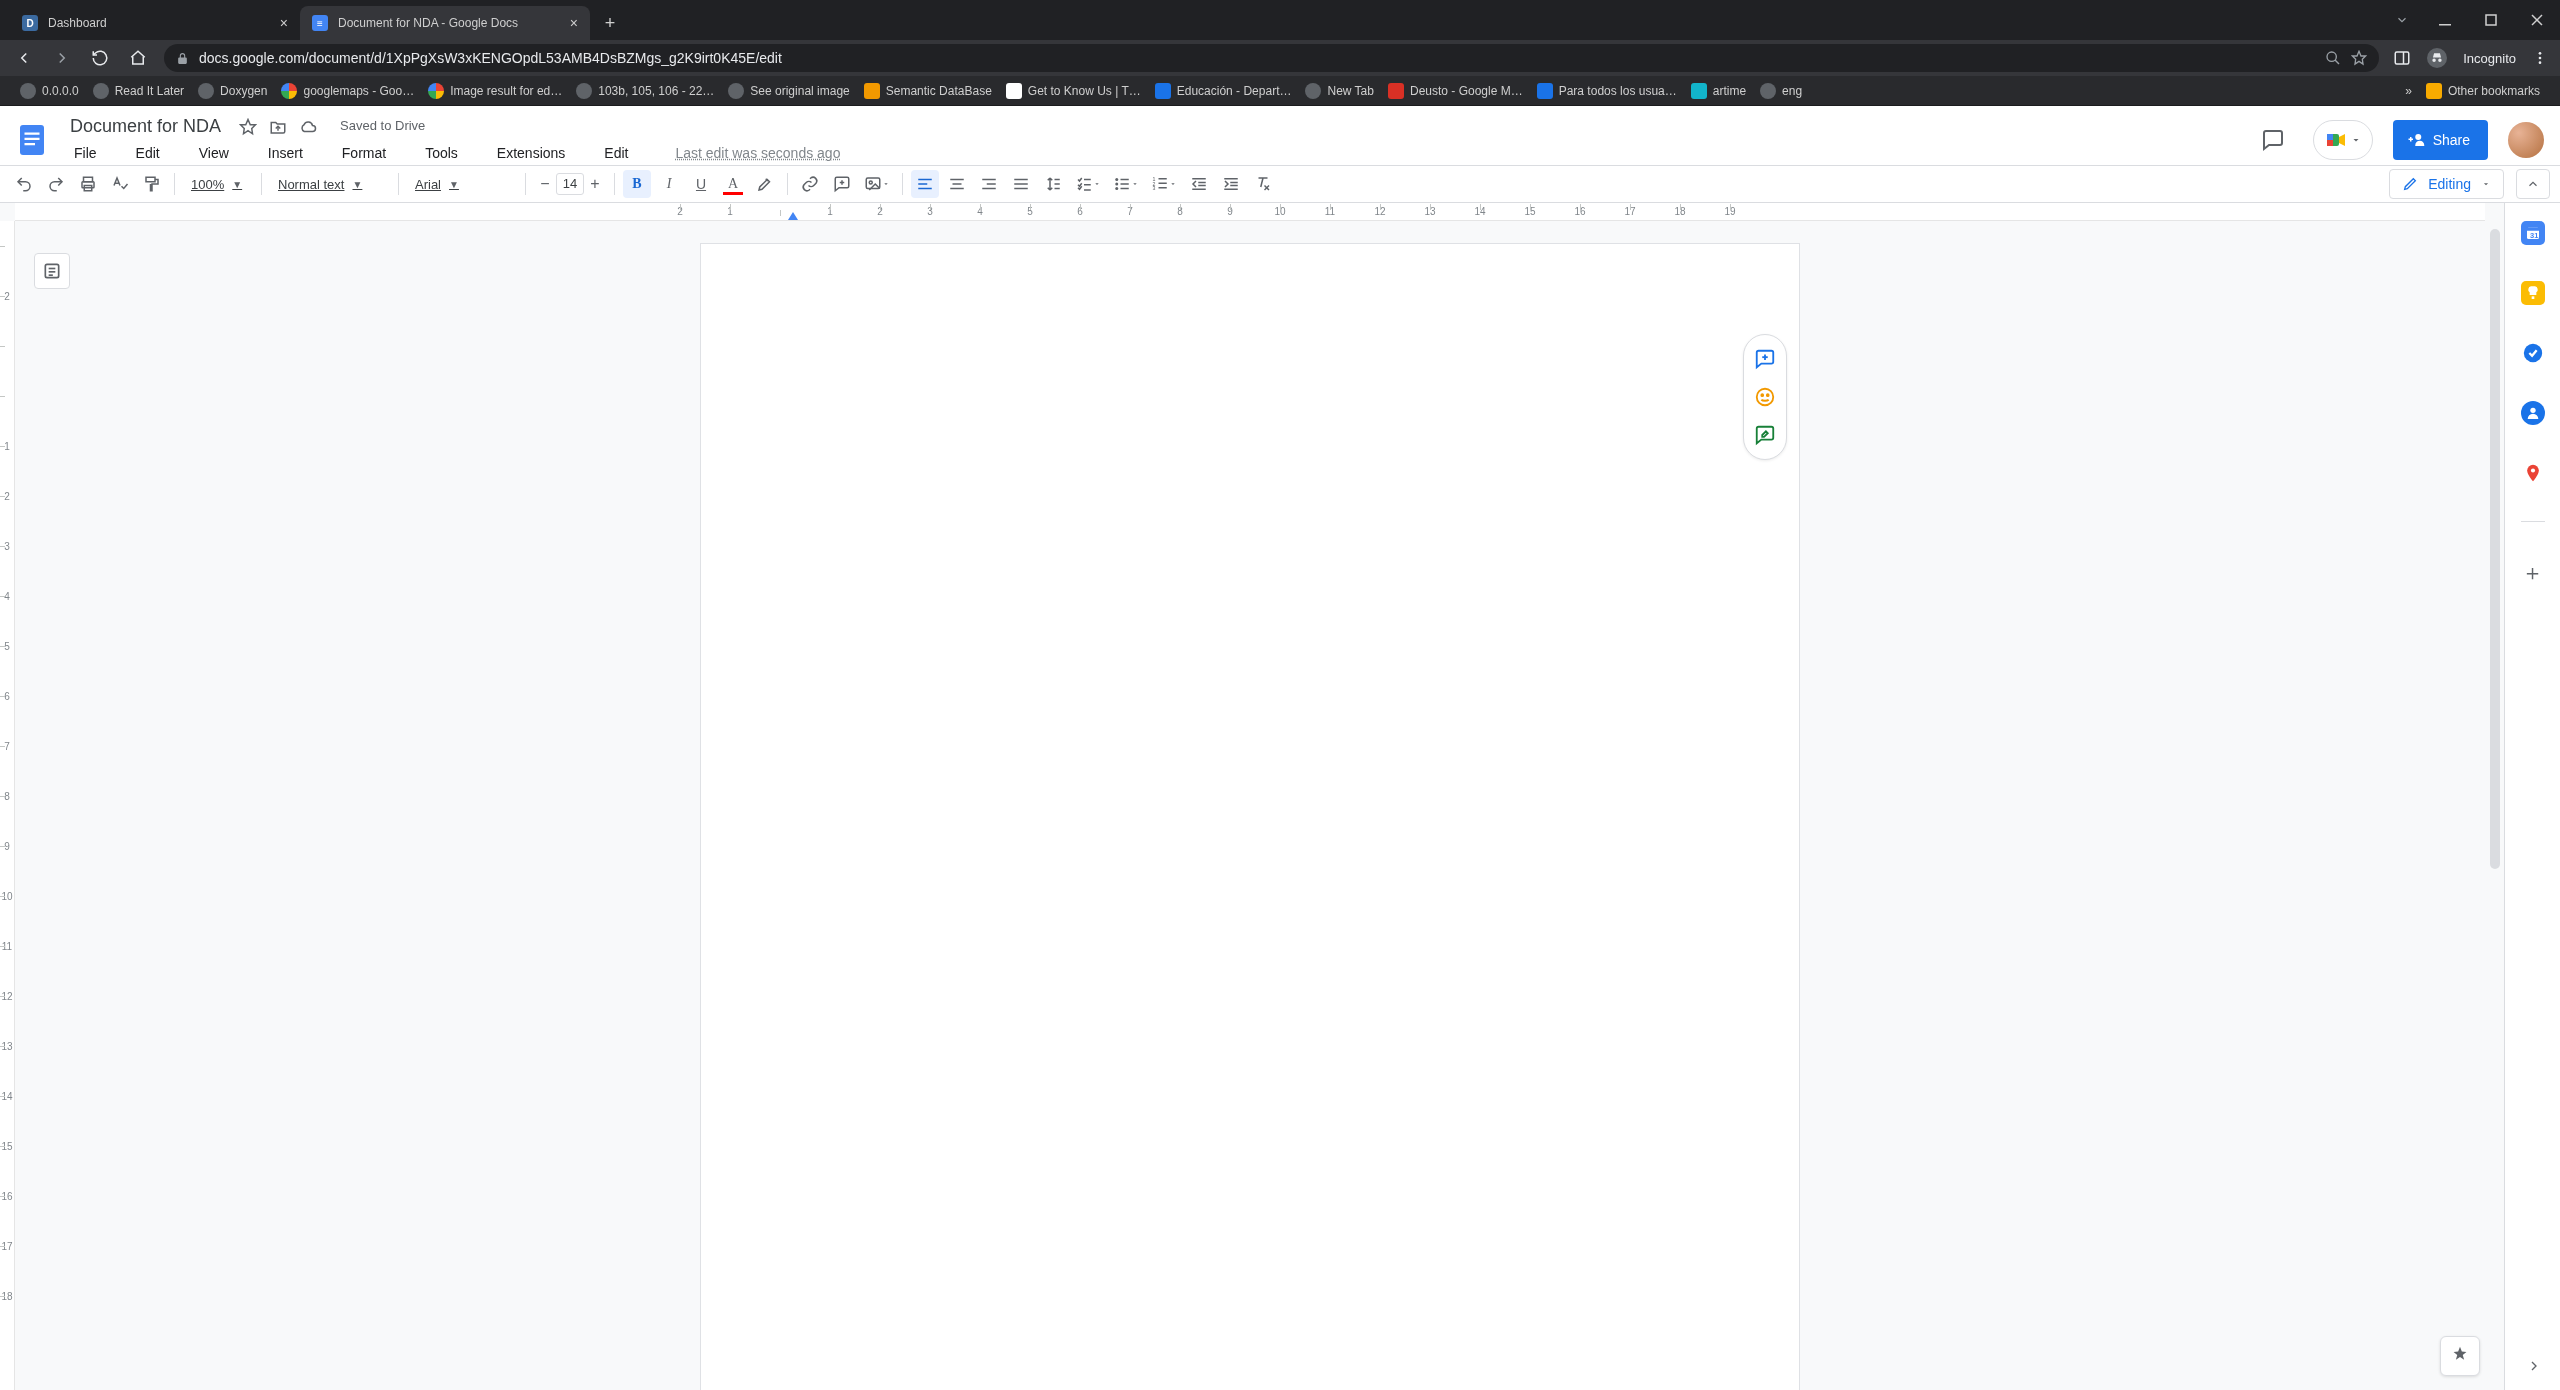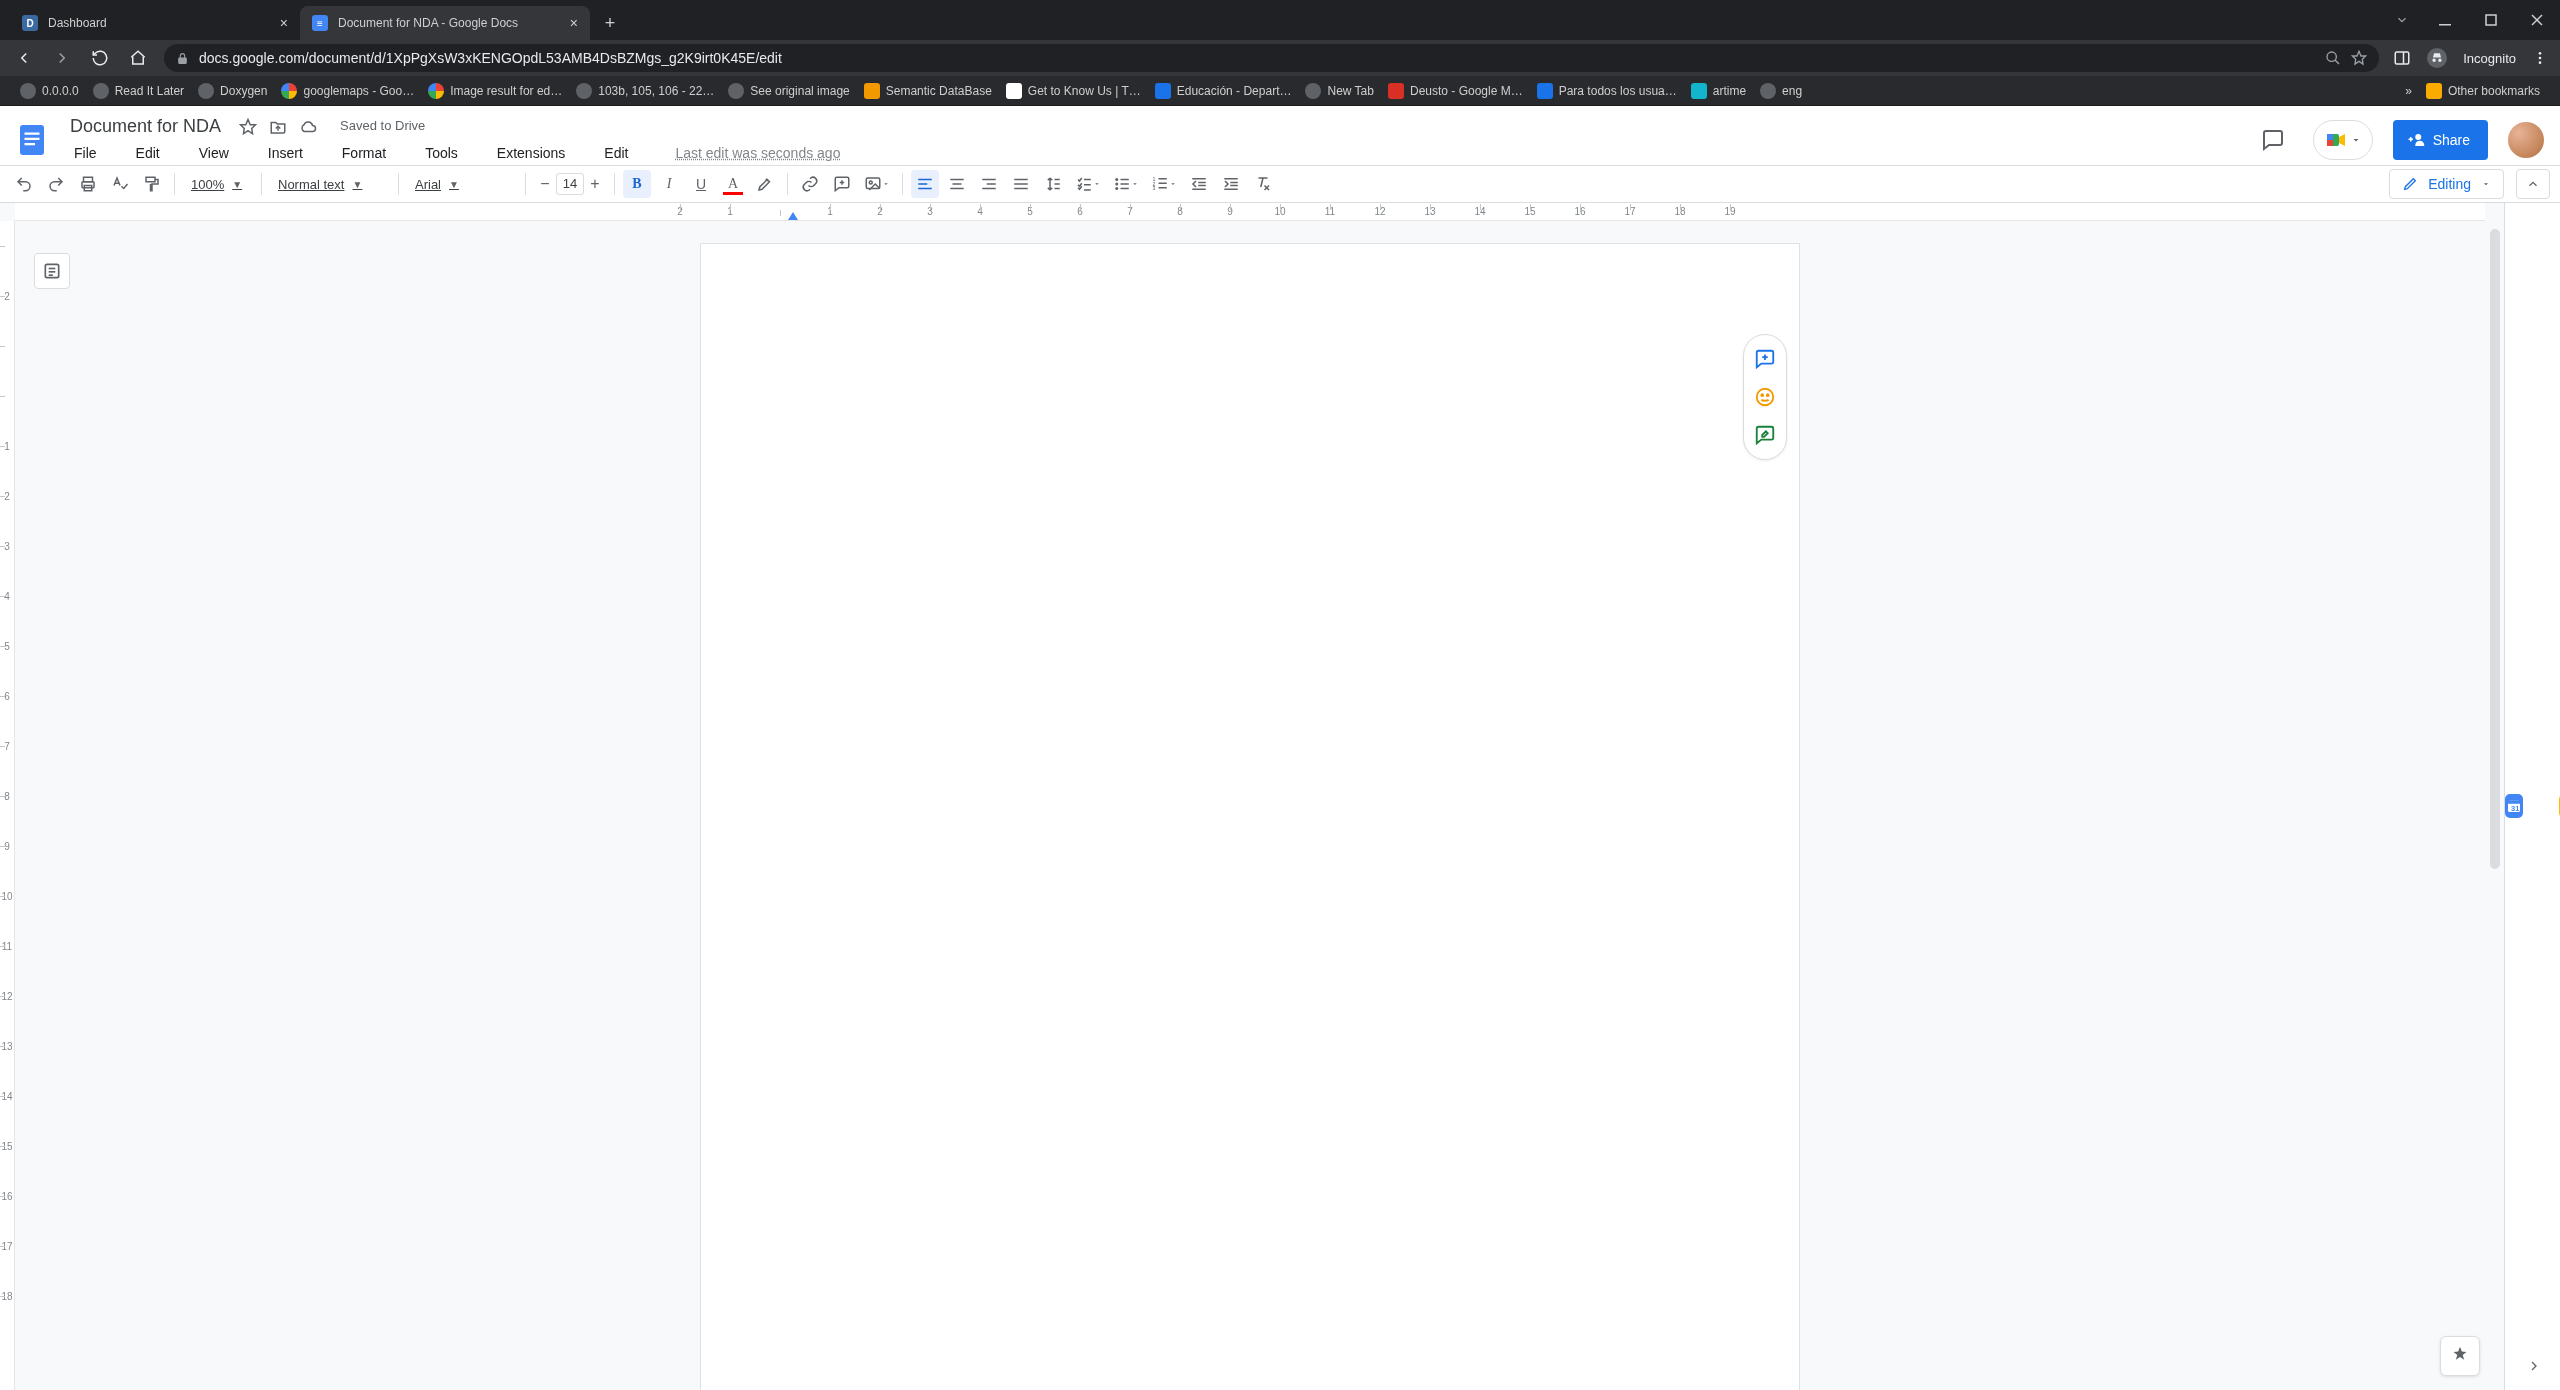--- a/index.html
+++ b/index.html
@@ -109,21 +109,21 @@
   .h1-line { font-size:24px; font-weight:700; color:#000; }
   .h1-line .sel { background: var(--select-blue); }
   .body-line { margin-top:26px; font-size:18.6px; color:#000; }
   .body-line .dots { text-decoration: underline dotted; }
 
   .outline-toggle { position:absolute; left:34px; top:50px; width:36px; height:36px; border:1px solid var(--docs-border); border-radius:4px; background:#fff; display:flex; align-items:center; justify-content:center; color:#5f6368; z-index:4; }
 
   .comment-rail { position:absolute; right:12px; top:90px; width:44px; background:#fff; border:1px solid var(--docs-border); border-radius:22px; display:flex; flex-direction:column; align-items:center; gap:14px; padding:12px 0; z-index:5; box-shadow:0 1px 3px rgba(0,0,0,.08); }
   .rail-btn { width:24px; height:24px; display:flex; align-items:center; justify-content:center; }
 
-  .side-panel { width:56px; border-left:1px solid var(--docs-border); background:#fff; display:flex; flex-direction:row; align-items:center; padding-top:18px; gap:36px; }
+  .side-panel { width:56px; border-left:1px solid var(--docs-border); background:#fff; display:flex; flex-direction:column; align-items:center; padding-top:18px; gap:36px; }
   .sp-icon { width:24px; height:24px; border-radius:5px; display:flex; align-items:center; justify-content:center; font-size:14px; color:#fff; font-weight:bold; }
   .sp-cal { background:#4285f4; }
   .sp-keep { background:#fbbc04; }
   .sp-tasks { background:#1a73e8; border-radius:50%; }
   .sp-tasks.chk { background:transparent; color:#1a73e8; }
   .sp-contacts { background:#1a73e8; border-radius:50%; }
   .sp-maps { background:transparent; color:#34a853; }
   .sp-divider { width:24px; height:1px; background:var(--docs-border); }
   .sp-plus { color:#5f6368; font-size:22px; }
 

